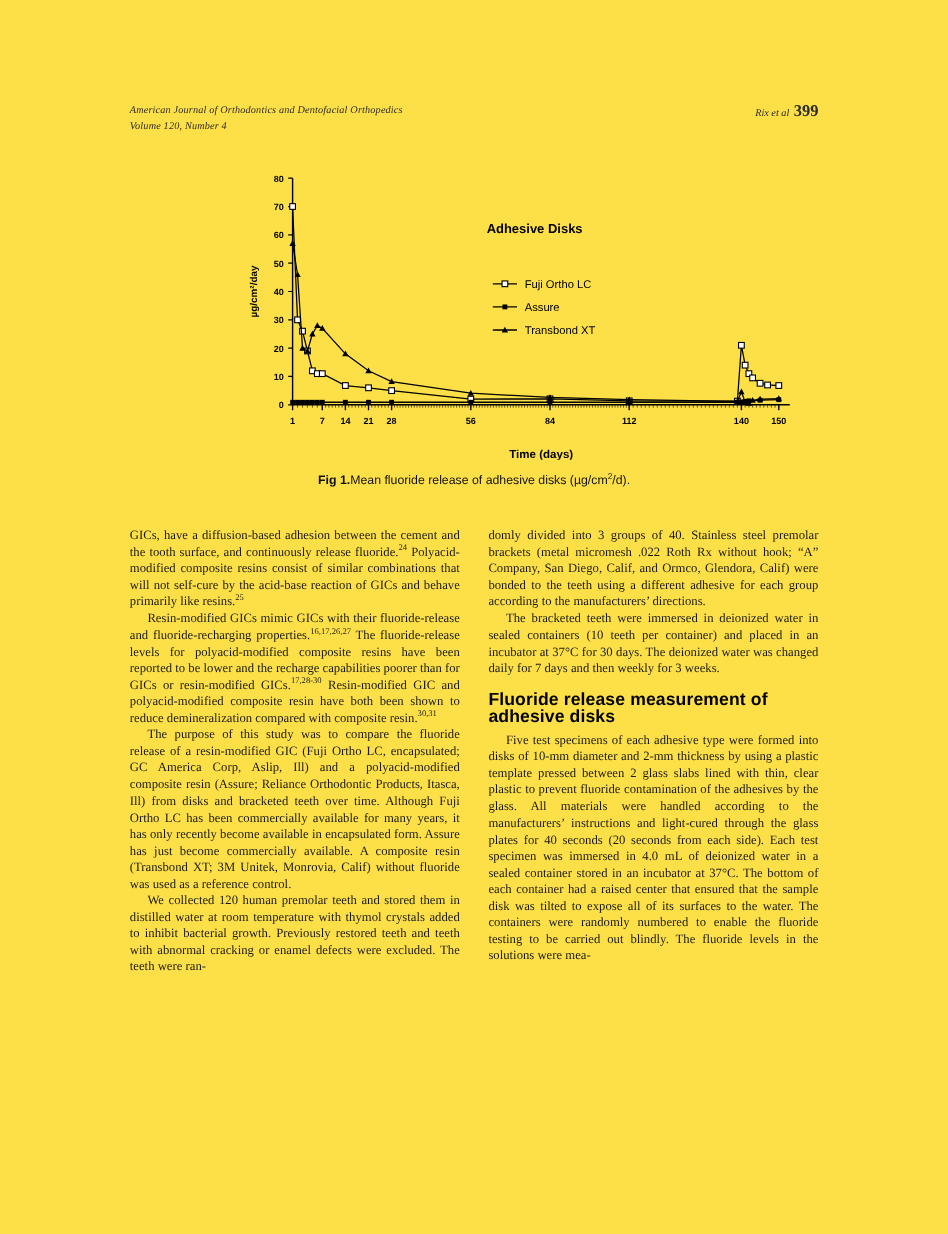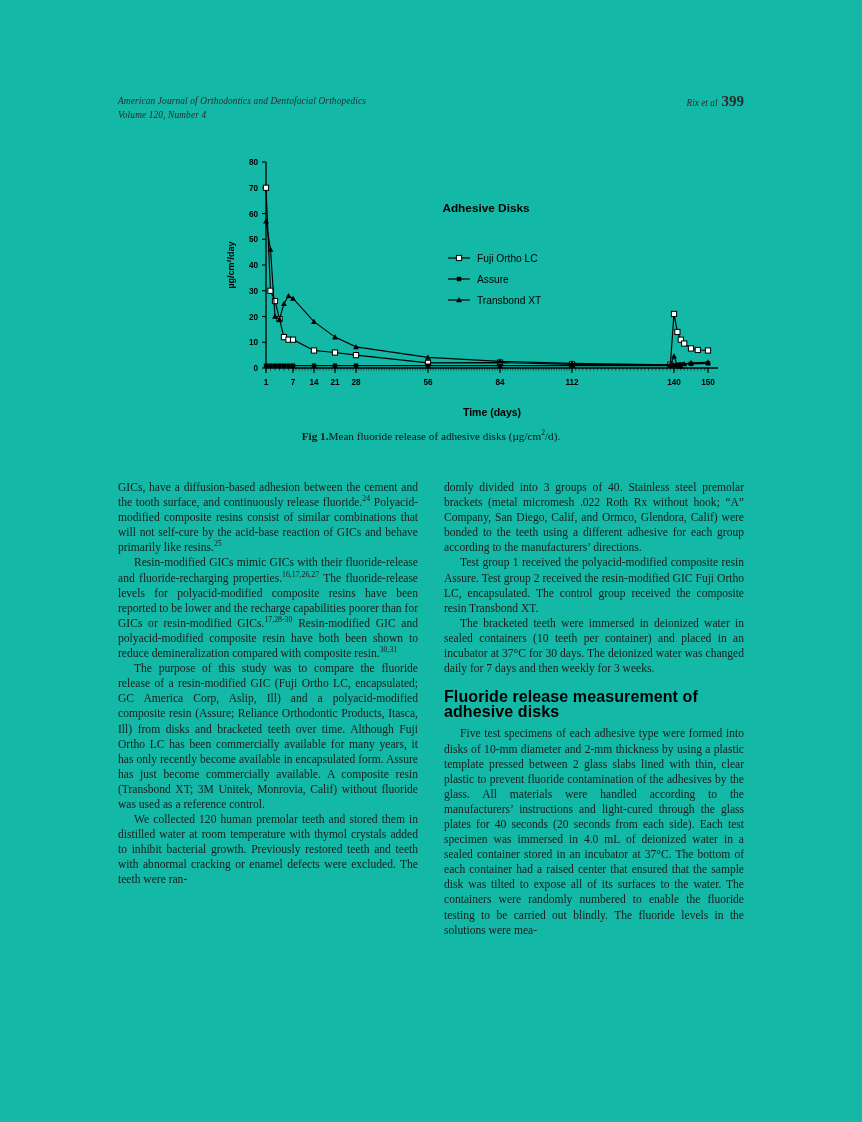--- a/index.html
+++ b/index.html
@@ -12,21 +12,21 @@
     height: 1122px;
     position: relative;
     font-family: "Liberation Serif", serif;
     color: #1a1a1a;
     overflow: hidden;
   }
 
   .page {
     position: absolute;
     inset: 0;
-    background: #14b8a6;
+    background: #fde047;
   }
 
   
   .runhead {
     position: absolute;
     left: 118px;
     top: 95px;
     width: 626px;
     display: flex;
     justify-content: space-between;
@@ -68,21 +68,21 @@
     height: 268px;
   }
   .chart-svg { display: block; }
 
   .figcaption {
     position: absolute;
     left: 118px;
     top: 428px;
     width: 626px;
     text-align: center;
-    font-family: Liberation Serif, serif;
+    font-family: Liberation Sans, sans-serif;
     font-size: 11.2px;
     color: #111;
   }
   .figcaption .lead { font-weight: bold; }
   .figcaption sup { font-size: 7.6px; vertical-align: super; }
 
   
   .col {
     position: absolute;
     top: 480px;
@@ -425,21 +425,20 @@
         <p>The purpose of this study was to compare the fluoride release of a resin-modified GIC (Fuji Ortho LC, encapsulated; GC America Corp, Aslip, Ill) and a polyacid-modified composite resin (Assure; Reliance Orthodontic Products, Itasca, Ill) from disks and bracketed teeth over time. Although Fuji Ortho LC has been commercially available for many years, it has only recently become available in encapsulated form. Assure has just become commercially available. A composite resin (Transbond XT; 3M Unitek, Monrovia, Calif) without fluoride was used as a reference control.</p>
       </div>
     <div id="left-after">
         <p>We collected 120 human premolar teeth and stored them in distilled water at room temperature with thymol crystals added to inhibit bacterial growth. Previously restored teeth and teeth with abnormal cracking or enamel defects were excluded. The teeth were ran-</p>
       </div>
   </div>
 
   <div class="col col-right">
     <div id="right-paras">
         <p class="noindent">domly divided into 3 groups of 40. Stainless steel premolar brackets (metal micromesh .022 Roth Rx without hook; “A” Company, San Diego, Calif, and Ormco, Glendora, Calif) were bonded to the teeth using a different adhesive for each group according to the manufacturers’ directions.</p>
-        <p>Test group 1 received the polyacid-modified composite resin Assure. Test group 2 received the resin-modified GIC Fuji Ortho LC, encapsulated. The control group received the composite resin Transbond XT.</p>
         <p>The bracketed teeth were immersed in deionized water in sealed containers (10 teeth per container) and placed in an incubator at 37°C for 30 days. The deionized water was changed daily for 7 days and then weekly for 3 weeks.</p>
       </div>
     <h2 class="subsection">Fluoride release measurement of adhesive disks</h2>
     <div id="right-after">
         <p>Five test specimens of each adhesive type were formed into disks of 10-mm diameter and 2-mm thickness by using a plastic template pressed between 2 glass slabs lined with thin, clear plastic to prevent fluoride contamination of the adhesives by the glass. All materials were handled according to the manufacturers’ instructions and light-cured through the glass plates for 40 seconds (20 seconds from each side). Each test specimen was immersed in 4.0 mL of deionized water in a sealed container stored in an incubator at 37°C. The bottom of each container had a raised center that ensured that the sample disk was tilted to expose all of its surfaces to the water. The containers were randomly numbered to enable the fluoride testing to be carried out blindly. The fluoride levels in the solutions were mea-</p>
       </div>
   </div>
 
 </div>
 

